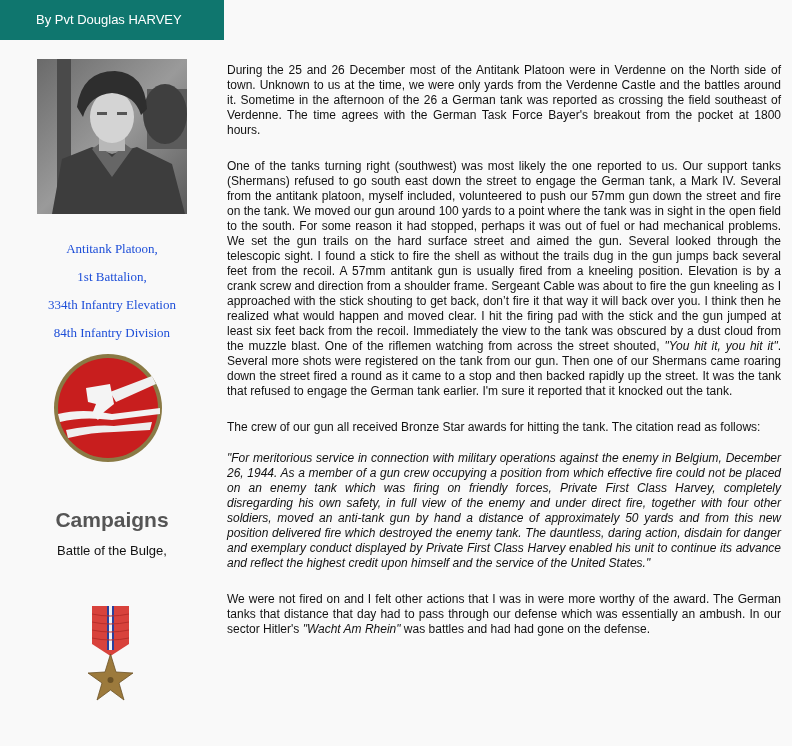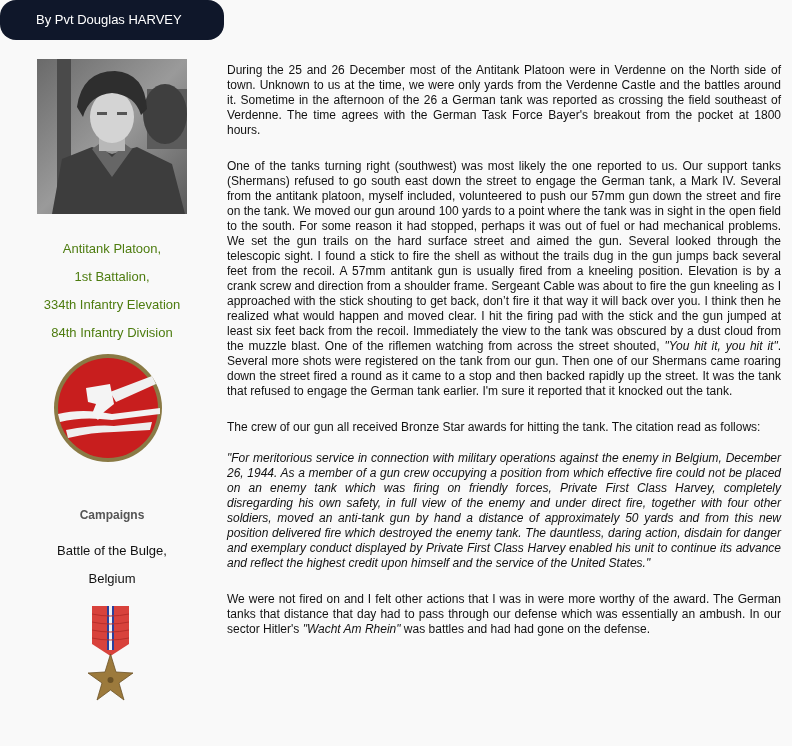--- a/index.html
+++ b/index.html
@@ -6,48 +6,47 @@
     body {
       width: 792px; height: 746px; overflow: hidden;
       background: #f9f9f9;
       font-family: "Liberation Sans", sans-serif;
       color: #111;
       position: relative;
     }
     .header-bar {
       position: absolute; left: 0; top: 0;
       width: 224px; height: 40px;
-      background: #0f172a;
+      background: #0f766e;
       color: #fff;
       font-size: 13px;
       line-height: 40px;
       box-sizing: border-box;
       padding-left: 36px;
-      border-radius: 16px;
     }
     .sidebar {
       position: absolute; left: 0; top: 40px; width: 224px;
       text-align: center;
     }
     .portrait {
       position: absolute; left: 37px; top: 19px;
       width: 150px; height: 155px;
     }
     .unit-lines {
       position: absolute; left: 0; top: 195px; width: 224px;
-      font-size: 13px; color: #4d7c0f;
+      font-size: 13px; color: #1d4ed8; font-family: Liberation Serif, serif;
     }
     .unit-lines div { height: 28px; line-height: 28px; }
     .patch {
       position: absolute; left: 52px; top: 312px;
       width: 112px; height: 112px;
     }
     .campaigns-title {
       position: absolute; left: 0; top: 468px; width: 224px;
-      font-size: 12px; font-weight: bold; color: #555;
+      font-size: 21px; font-weight: bold; color: #555;
     }
     .campaign-lines {
       position: absolute; left: 0; top: 497px; width: 224px;
       font-size: 13px; color: #111;
     }
     .campaign-lines div { height: 28px; line-height: 28px; }
     .medal {
       position: absolute; left: 88px; top: 566px;
       width: 45px; height: 95px;
     }
@@ -100,21 +99,20 @@
     <circle cx="56" cy="56" r="50" fill="#c81e1e"></circle>
     <path d="M6 62 Q30 56 60 62 L108 56 L108 62 L60 68 Q30 64 8 70 Z" fill="#f2f2f2"></path>
     <path d="M14 78 Q45 72 62 74 L100 70 L98 78 L62 80 Q40 80 16 86 Z" fill="#eeeeee"></path>
     <path d="M58 40 L100 24 L104 32 L64 50 Z" fill="#f0f0f0"></path>
     <path d="M34 36 L58 32 L62 52 L52 60 L46 68 L40 62 L44 52 L36 50 Z" fill="#f4f4f4"></path>
   </svg>
 
   <div class="campaigns-title">Campaigns</div>
   <div class="campaign-lines">
     <div>Battle of the Bulge,</div>
-    <div>Belgium</div>
   </div>
 
   <svg class="medal" viewBox="0 0 45 95" aria-label="Bronze Star medal">
     <path d="M4 0 L41 0 L41 38 L22.5 50 L4 38 Z" fill="#d8423c"></path>
     <rect x="19" y="0" width="7" height="44" fill="#2a3f9c"></rect>
     <rect x="21" y="0" width="3" height="44" fill="#f3f3f3"></rect>
     <path d="M4 8 Q22 12 41 8 M4 16 Q22 20 41 16 M4 24 Q22 28 41 24 M4 32 Q22 36 41 32" stroke="#b82e2a" stroke-width="1" fill="none"></path>
     <path d="M22.5 48 L28 66 L45 67 L31 77 L36 94 L22.5 84 L9 94 L14 77 L0 67 L17 66 Z" fill="#9c7a3c" stroke="#6b5226" stroke-width="0.8"></path>
     <circle cx="22.5" cy="74" r="3" fill="#6b5226"></circle>
   </svg>

